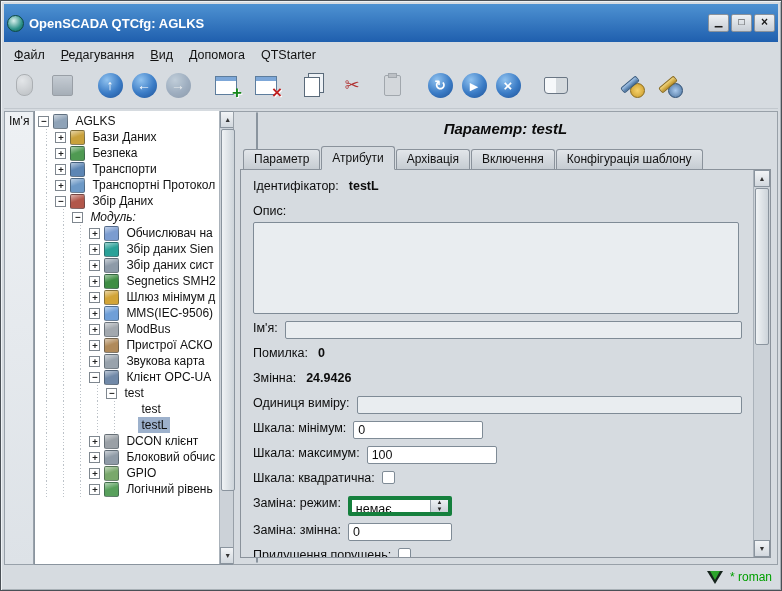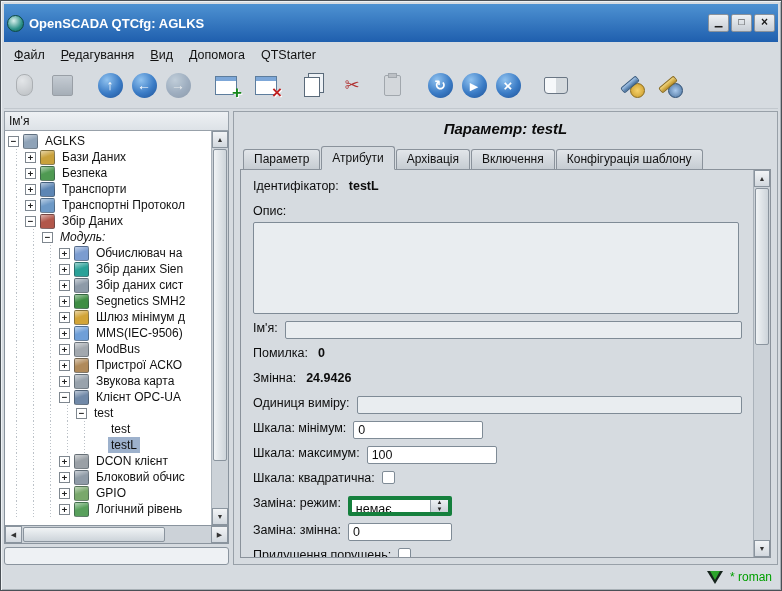--- a/index.html
+++ b/index.html
@@ -38,21 +38,21 @@
   .g-paste{width:15px;height:19px;background:#cfd4d9;border:1px solid #5a6a7a;border-radius:2px;}
   .g-paste::before{content:"";position:absolute;top:-3px;left:3px;width:7px;height:3px;background:#9aa2aa;border:1px solid #5a6a7a;}
   .g-book{width:22px;height:15px;background:linear-gradient(90deg,#f6f8fa 49%,#d5dade 51%);border:1px solid #6a7684;border-radius:2px 2px 4px 4px;}
   .g-tools,.g-tools2{width:25px;height:25px;}
   .g-tools::before{content:"";position:absolute;width:13px;height:13px;border-radius:50%;right:0;bottom:0;background:radial-gradient(#f6d26b,#c8992a);border:1px solid #8a6a1a;}
   .g-tools::after{content:"";position:absolute;width:18px;height:5px;border-radius:2px;transform:rotate(-40deg);left:0;top:8px;background:linear-gradient(#a6c6ea,#44709e);border:1px solid #35597f;}
   .g-tools2::before{content:"";position:absolute;width:13px;height:13px;border-radius:50%;right:0;bottom:0;background:radial-gradient(#a9c9ec,#49719c);border:1px solid #2f4f74;}
   .g-tools2::after{content:"";position:absolute;width:18px;height:5px;border-radius:2px;transform:rotate(-40deg);left:0;top:8px;background:linear-gradient(#f3d77e,#bf9327);border:1px solid #8a6a1a;}
   
   .main{flex:1;display:flex;min-height:0;margin-top:2px;}
-  .left-panel{flex:0 0 225px;width:225px;display:flex;flex-direction:column;min-height:0;}
+  .left-panel{flex:0 0 225px;width:225px;display:flex;flex-direction:row;min-height:0;}
   .tree-header{flex:0 0 18px;line-height:18px;background:linear-gradient(#eef1f4,#dde2e7);border:1px solid #98a1aa;padding:0 4px;font-size:12px;color:#111;}
   .tree-area{flex:1;display:flex;min-height:0;border:1px solid #8a949e;border-top:none;background:#fff;}
   .tree{flex:1;overflow:hidden;padding-top:2px;min-width:0;}
   .tree-row{display:flex;align-items:center;height:16px;font-size:12px;white-space:nowrap;padding-left:3px;}
   .indent{flex:0 0 17px;width:17px;align-self:stretch;background-image:repeating-linear-gradient(to bottom,#bcc2c8 0,#bcc2c8 1px,transparent 1px,transparent 3px);background-size:1px 100%;background-repeat:no-repeat;background-position:8px 0;}
   .expander{flex:0 0 9px;width:9px;height:9px;border:1px solid #7f878f;background:#fff;font:bold 9px/9px "DejaVu Sans Mono",monospace;text-align:center;color:#222;margin-right:4px;}
   .hidden-exp{visibility:hidden;}
   .tree-icon{flex:0 0 13px;width:13px;height:13px;border-radius:2px;border:1px solid rgba(40,50,60,.45);margin-right:4px;}
   .tree-label{padding:1px 3px;color:#111;}
   .tree-row.selected .tree-label{background:#9db1cc;}

